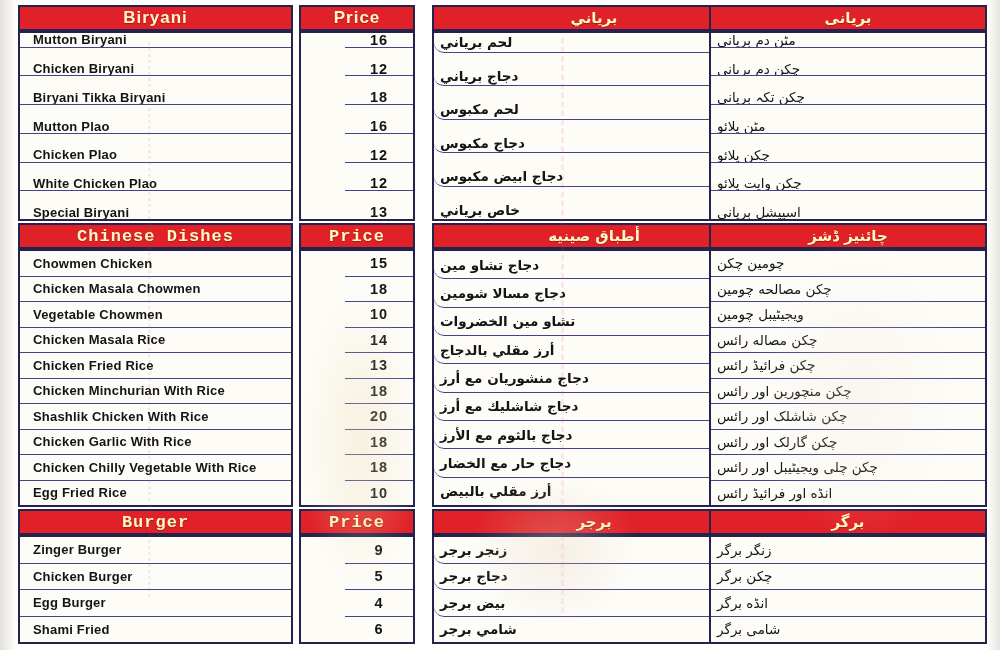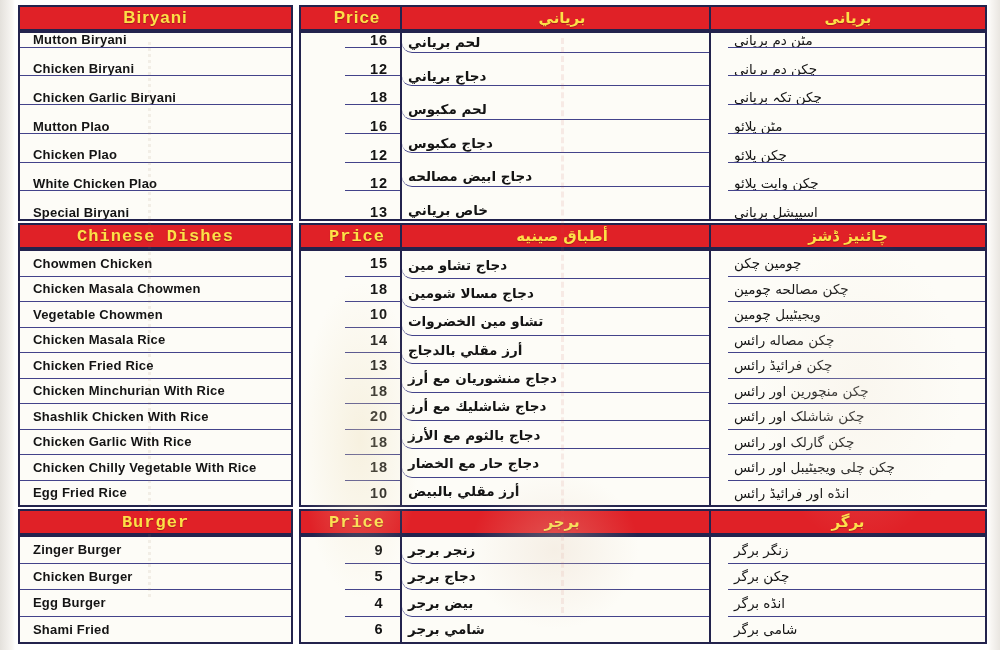--- a/index.html
+++ b/index.html
@@ -7,25 +7,25 @@
     position:relative;width:1000px;height:650px;background:#ffffff;
     font-family:"Liberation Sans",sans-serif;overflow:hidden;
   }
   .edge-left{position:absolute;left:0;top:0;bottom:0;width:15px;
     background:linear-gradient(90deg,#e4e1dc,#f8f6f3 80%,rgba(255,255,255,0));}
   .edge-right{position:absolute;right:0;top:0;bottom:0;width:12px;
     background:linear-gradient(270deg,#e9e6e1,#f8f6f3 75%,rgba(255,255,255,0));}
   .col{position:absolute;top:5px;display:flex;flex-direction:column;}
   .col-en{left:18px;width:275px;}
   .col-price{left:299px;width:116px;}
-  .col-ar{left:400px;width:324px;}
+  .col-ar{left:432px;width:324px;}
   .col-ur{left:709px;width:278px;}
   .hdr{
     height:26px;flex:0 0 26px;background:#e02127;border:2px solid #23234d;
-    box-sizing:border-box;color:#fde047;font-weight:bold;display:flex;
+    box-sizing:border-box;color:#fef9c3;font-weight:bold;display:flex;
     align-items:center;justify-content:center;font-size:17px;letter-spacing:1px;
     text-shadow:0 1px 1px rgba(0,0,0,0.25);white-space:nowrap;
   }
   .mt{margin-top:2px;font-family:Liberation Mono, monospace;}
   .grp{
     display:flex;flex-direction:column;border:2px solid #23234d;box-sizing:border-box;
     background:#fdfcf7;
   }
   .g1{height:190px;flex:0 0 190px;gap:14px;}
   .g2{height:258px;flex:0 0 258px;}
@@ -37,21 +37,21 @@
   }
   .cell:last-child{border-bottom:none;}
   .col-en .cell{font-weight:bold;font-size:13px;letter-spacing:0.2px;padding-left:13px;}
   .col-price .cell{justify-content:center;font-weight:bold;font-size:14.5px;letter-spacing:1px;margin-left:44px;}
   .col-ar .cell{
     justify-content:flex-end;direction:rtl;padding-left:6px;padding-right:26px;
     font-family:"DejaVu Sans",sans-serif;font-weight:bold;font-size:13.5px;border-radius:10px;
   }
   .col-ur .cell{
     justify-content:flex-end;direction:rtl;padding-left:6px;
-    font-family:"DejaVu Sans",sans-serif;font-size:13.5px;margin-left:17px;
+    font-family:"DejaVu Sans",sans-serif;font-size:13.5px;
   }
   .hdr-ar,.hdr-ur{font-family:"DejaVu Sans",sans-serif;font-size:15px;letter-spacing:0;}
   
   .wm{position:absolute;z-index:5;pointer-events:none;}
   .wm-line1{left:148px;top:42px;height:555px;width:0;border-left:3px dotted rgba(150,120,90,0.10);}
   .wm-line2{left:561px;top:38px;height:575px;width:0;border-left:3px dashed rgba(200,80,80,0.10);}
   .wm-blob1{left:300px;top:280px;width:120px;height:320px;
     background:radial-gradient(ellipse at center,rgba(235,220,180,0.35),rgba(235,220,180,0) 70%);}
   .wm-blob2{left:470px;top:470px;width:170px;height:160px;
     background:radial-gradient(ellipse at center,rgba(228,208,188,0.30),rgba(228,208,188,0) 70%);}
@@ -63,21 +63,21 @@
 
 <div class="wrap">
   <div class="edge-left"></div>
   <div class="edge-right"></div>
 
   <div class="col col-en">
     <div class="hdr">Biryani</div>
     <div class="grp g1">
       <div class="cell">Mutton Biryani</div>
       <div class="cell">Chicken Biryani</div>
-      <div class="cell">Chicken Garlic Biryani</div>
+      <div class="cell">Biryani Tikka Biryani</div>
       <div class="cell">Mutton Plao</div>
       <div class="cell">Chicken Plao</div>
       <div class="cell">White Chicken Plao</div>
       <div class="cell">Special Biryani</div>
     </div>
     <div class="hdr mt">Chinese Dishes</div>
     <div class="grp g2">
       <div class="cell">Chowmen Chicken</div>
       <div class="cell">Chicken Masala Chowmen</div>
       <div class="cell">Vegetable Chowmen</div>
@@ -131,21 +131,21 @@
     </div>
   </div>
 
   <div class="col col-ar">
     <div class="hdr hdr-ar">برياني</div>
     <div class="grp g1">
       <div class="cell">لحم برياني</div>
       <div class="cell">دجاج برياني</div>
       <div class="cell">لحم مكبوس</div>
       <div class="cell">دجاج مكبوس</div>
-      <div class="cell">دجاج ابيض مصالحه</div>
+      <div class="cell">دجاج ابيض مكبوس</div>
       <div class="cell">خاص برياني</div>
     </div>
     <div class="hdr hdr-ar mt">أطباق صينيه</div>
     <div class="grp g2">
       <div class="cell">دجاج تشاو مين</div>
       <div class="cell">دجاج مسالا شومين</div>
       <div class="cell">تشاو مين الخضروات</div>
       <div class="cell">أرز مقلي بالدجاج</div>
       <div class="cell">دجاج منشوريان مع أرز</div>
       <div class="cell">دجاج شاشليك مع أرز</div>

